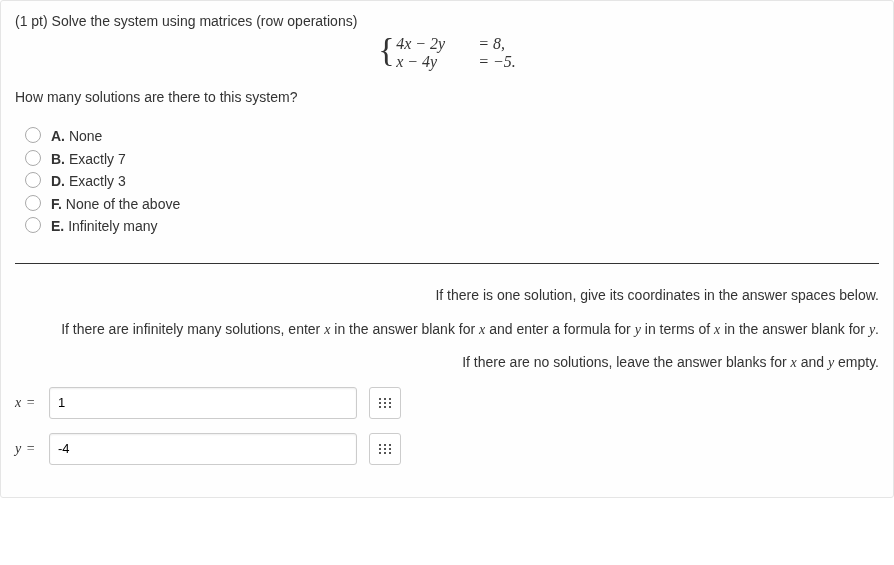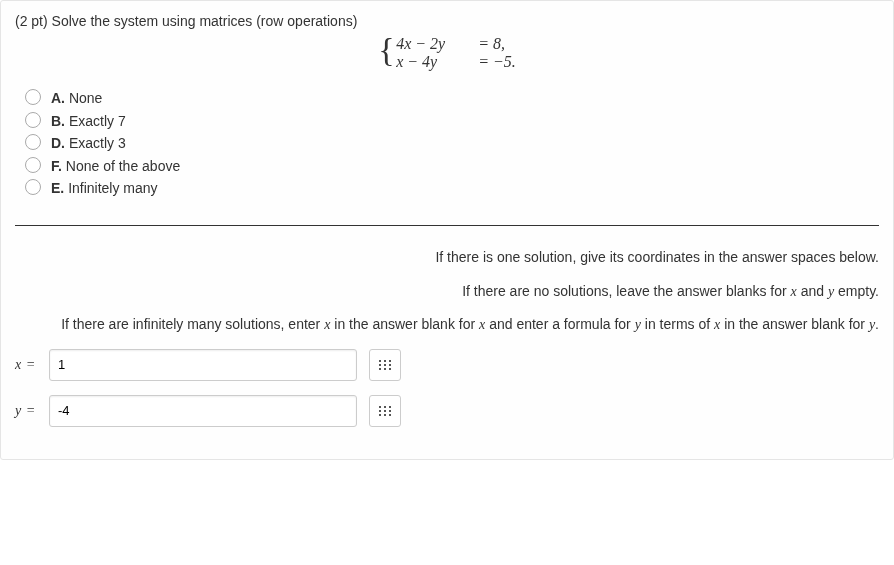--- a/index.html
+++ b/index.html
@@ -128,36 +128,37 @@
     justify-content: center;
     cursor: pointer;
   }
   .grid-btn svg { display:block; }
 </style>
 </head>
 <body>
 
 <div class="container">
 
-  <div class="prompt">(2 pt) Solve the system using matrices (row operations)</div>
+  <div class="prompt">(1 pt) Solve the system using matrices (row operations)</div>
 
   <div class="equations">
     <span class="eq-wrap">
       <span class="brace">{</span>
       <span class="eq-row">
         <span class="lhs">4x − 2y</span>
         <span class="rhs">= 8,</span>
       </span>
       <span class="eq-row">
         <span class="lhs">x − 4y</span>
         <span class="rhs">= −5.</span>
       </span>
     </span>
   </div>
 
+  <div class="question">How many solutions are there to this system?</div>
 
   <div class="options">
     <div class="option">
       <span class="radio"></span>
       <span class="opt-label"><b>A.</b> <span>None</span></span>
     </div>
     <div class="option">
       <span class="radio"></span>
       <span class="opt-label"><b>B.</b> <span>Exactly 7</span></span>
     </div>
@@ -171,27 +172,27 @@
     </div>
     <div class="option">
       <span class="radio"></span>
       <span class="opt-label"><b>E.</b> <span>Infinitely many</span></span>
     </div>
   </div>
 
   <hr class="divider">
 
   <div class="instruction">If there is one solution, give its coordinates in the answer spaces below.</div>
+
+  <div class="instruction">
+    <span>If there are infinitely many solutions, enter </span><span class="mathvar">x</span><span> in the answer blank for </span><span class="mathvar">x</span><span> and enter a formula for </span><span class="mathvar">y</span><span> in terms of </span><span class="mathvar">x</span><span> in the answer blank for </span><span class="mathvar">y</span><span>.</span>
+  </div>
 
   <div class="instruction">
     <span>If there are no solutions, leave the answer blanks for </span><span class="mathvar">x</span><span> and </span><span class="mathvar">y</span><span> empty.</span>
-  </div>
-
-  <div class="instruction">
-    <span>If there are infinitely many solutions, enter </span><span class="mathvar">x</span><span> in the answer blank for </span><span class="mathvar">x</span><span> and enter a formula for </span><span class="mathvar">y</span><span> in terms of </span><span class="mathvar">x</span><span> in the answer blank for </span><span class="mathvar">y</span><span>.</span>
   </div>
 
   <div class="answer-row">
     <span class="answer-label"><span>x</span><span class="eq"> =</span></span>
     <input type="text" class="answer-input" value="1" style="">
     <span class="grid-btn">
       <svg width="12" height="10" viewBox="0 0 12 10">
         <rect x="0" y="0" width="2" height="2" fill="#555"></rect>
           <rect x="5" y="0" width="2" height="2" fill="#555"></rect>
           <rect x="10" y="0" width="2" height="2" fill="#555"></rect>

